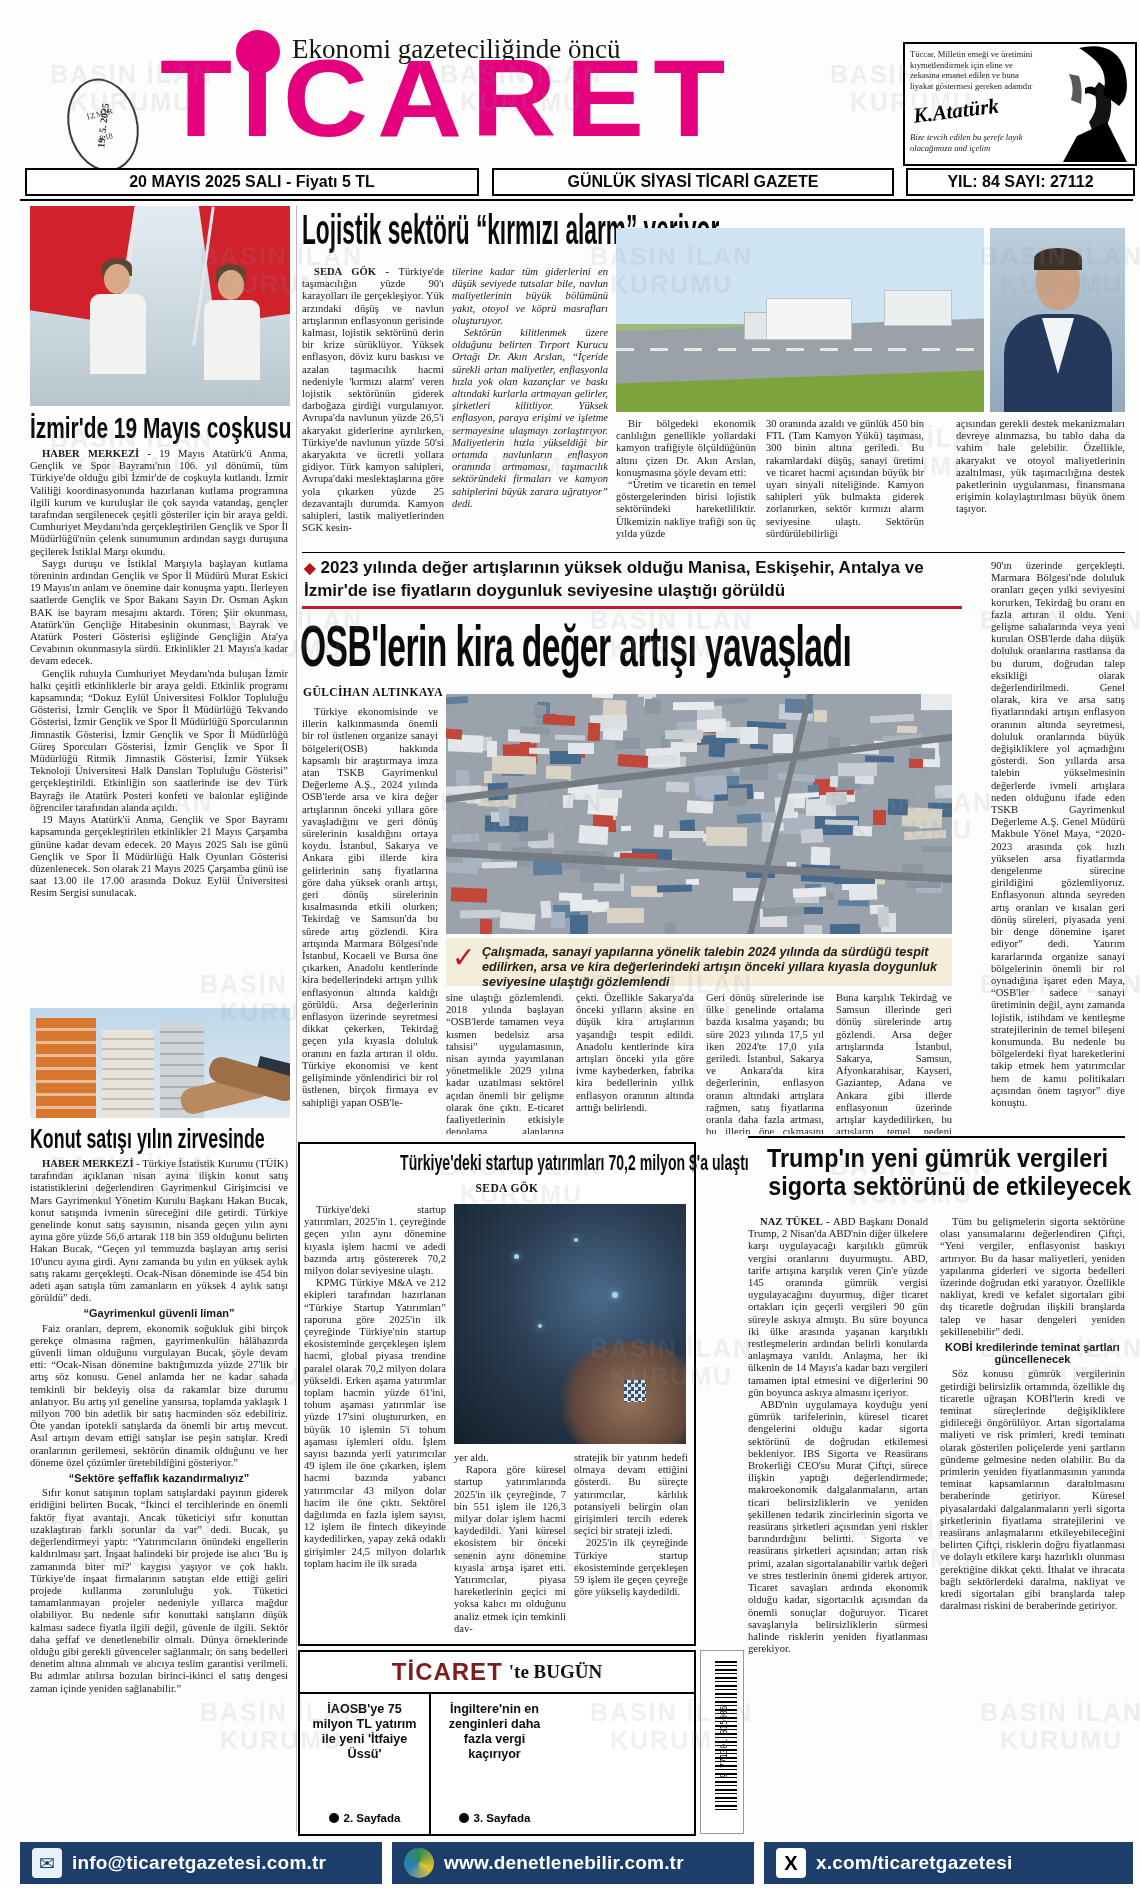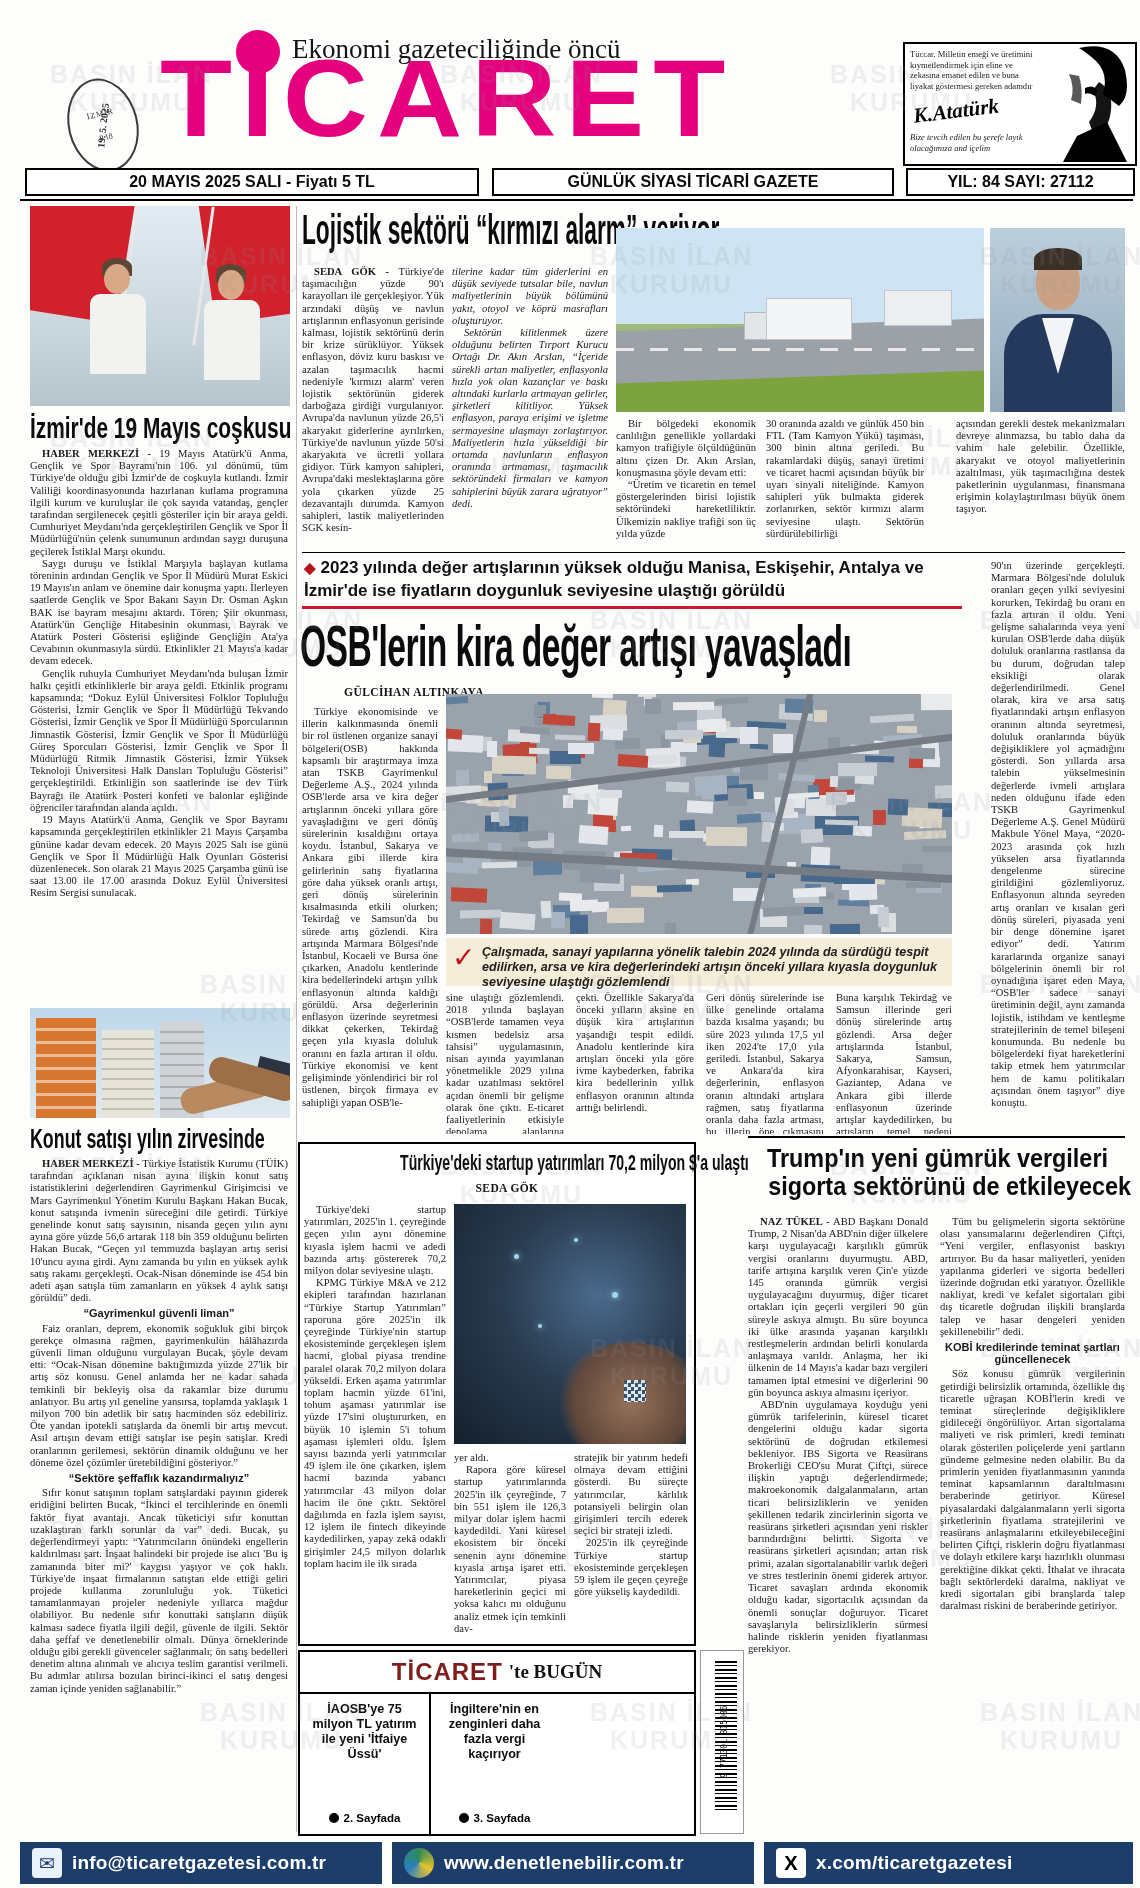--- a/index.html
+++ b/index.html
@@ -235,21 +235,21 @@
   </div>
   <div class="hr-thin" style="left:302px;top:552px;width:823px;"></div>
 
   <div class="abs kicker">
     <span class="dia">◆</span><span>2023 yılında değer artışlarının yüksek olduğu Manisa, Eskişehir, Antalya ve İzmir'de ise fiyatların doygunluk seviyesine ulaştığı görüldü</span>
   </div>
   <div class="abs redrule"></div>
   <div class="hl" style="left:300px;top:612px;">
     <span class="sq" style="font-size:58px;transform:scaleX(.58);letter-spacing:-1px;">OSB'lerin kira değer artışı yavaşladı</span>
   </div>
-  <div class="byl" style="left:302px;top:686px;width:142px;margin-left:41px;">GÜLCİHAN ALTINKAYA</div>
+  <div class="byl" style="left:302px;top:686px;width:142px;">GÜLCİHAN ALTINKAYA</div>
   <div class="col" style="left:302px;top:706px;width:136px;height:428px;">
     <p class="ind">Türkiye ekonomisinde ve illerin kalkınmasında önemli bir rol üstlenen organize sanayi bölgeleri(OSB) hakkında kapsamlı bir araştırmaya imza atan TSKB Gayrimenkul Değerleme A.Ş., 2024 yılında OSB'lerde arsa ve kira değer artışlarının önceki yıllara göre yavaşladığını ve geri dönüş sürelerinin kısaldığını ortaya koydu. İstanbul, Sakarya ve Ankara gibi illerde kira gelirlerinin satış fiyatlarına göre daha yüksek oranlı artışı, geri dönüş sürelerinin kısalmasında etkili olurken; Tekirdağ ve Samsun'da bu sürede artış gözlendi. Kira artışında Marmara Bölgesi'nde İstanbul, Kocaeli ve Bursa öne çıkarken, Anadolu kentlerinde kira bedellerindeki artışın yıllık enflasyonun altında kaldığı görüldü. Arsa değerlerinin enflasyon üzerinde seyretmesi dikkat çekerken, Tekirdağ geçen yıla kıyasla doluluk oranını en fazla artıran il oldu. Türkiye ekonomisi ve kent gelişiminde yönlendirici bir rol üstlenen, birçok firmaya ev sahipliği yapan OSB'le-</p>
   </div>
   <div class="photo" style="left:446px;top:694px;width:506px;height:240px;background:#9aa3ac;">
     <div style="position: absolute; left: 333px; top: 11px; width: 34px; height: 15px; background: rgb(200, 205, 211); transform: rotate(3deg);"></div>
       <div style="position: absolute; left: 374px; top: 98px; width: 35px; height: 11px; background: rgb(227, 231, 235); transform: rotate(-3.7deg);"></div>
       <div style="position: absolute; left: 485px; top: -4px; width: 26px; height: 16px; background: rgb(216, 210, 196); transform: rotate(-2.1deg);"></div>
       <div style="position: absolute; left: 359px; top: 190px; width: 16px; height: 12px; background: rgb(95, 127, 157); transform: rotate(-0.3deg);"></div>
       <div style="position: absolute; left: 396px; top: 186px; width: 11px; height: 10px; background: rgb(232, 234, 236); transform: rotate(0.4deg);"></div>
       <div style="position: absolute; left: 234px; top: 126px; width: 15px; height: 16px; background: rgb(70, 105, 140); transform: rotate(-3.2deg);"></div>

